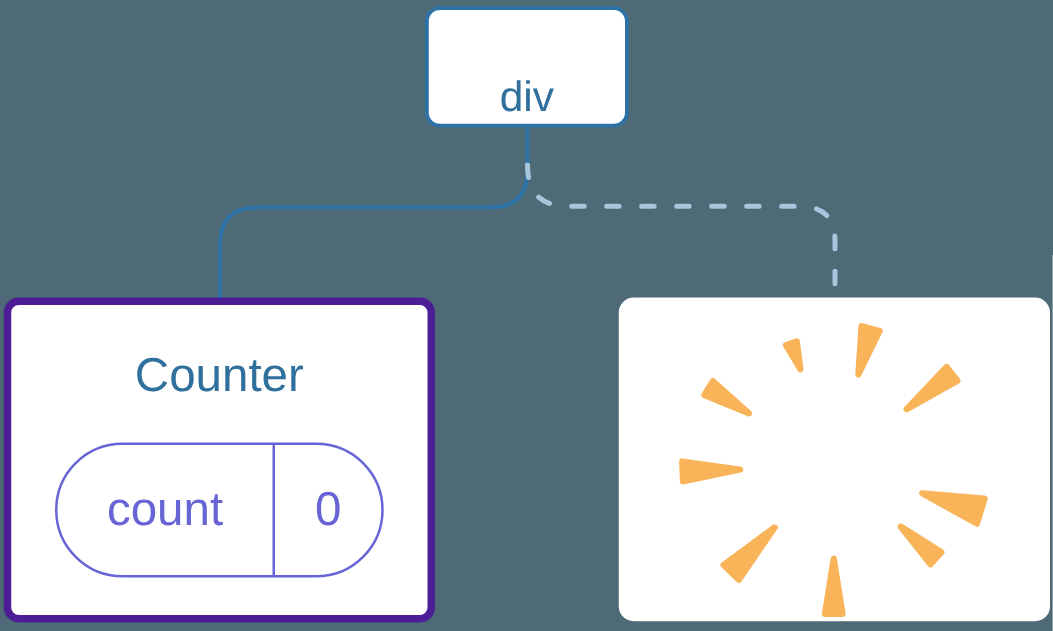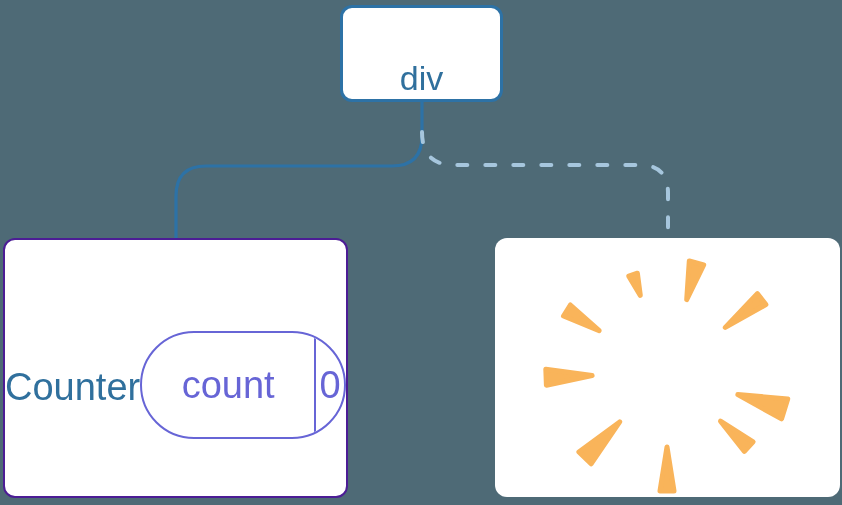--- a/index.html
+++ b/index.html
@@ -36,22 +36,22 @@
   }
   .card {
     position: absolute;
     background: #ffffff;
     border-radius: 12px;
     box-sizing: border-box;
   }
   .card-counter {
     left: 3px; top: 238px;
     width: 345px; height: 260px;
-    border: 2px solid #4c1d95;
-    display: flex; align-items: center;
+    border: 6px solid #4c1d95;
+    display: flex; flex-direction: column; align-items: center;
   }
   .card-counter .title {
     margin-top: 38px;
     color: #30709d;
     font-size: 38px;
     line-height: 1;
   }
   .state-pill {
     margin-top: 34px;
     width: 263px; height: 108px;

